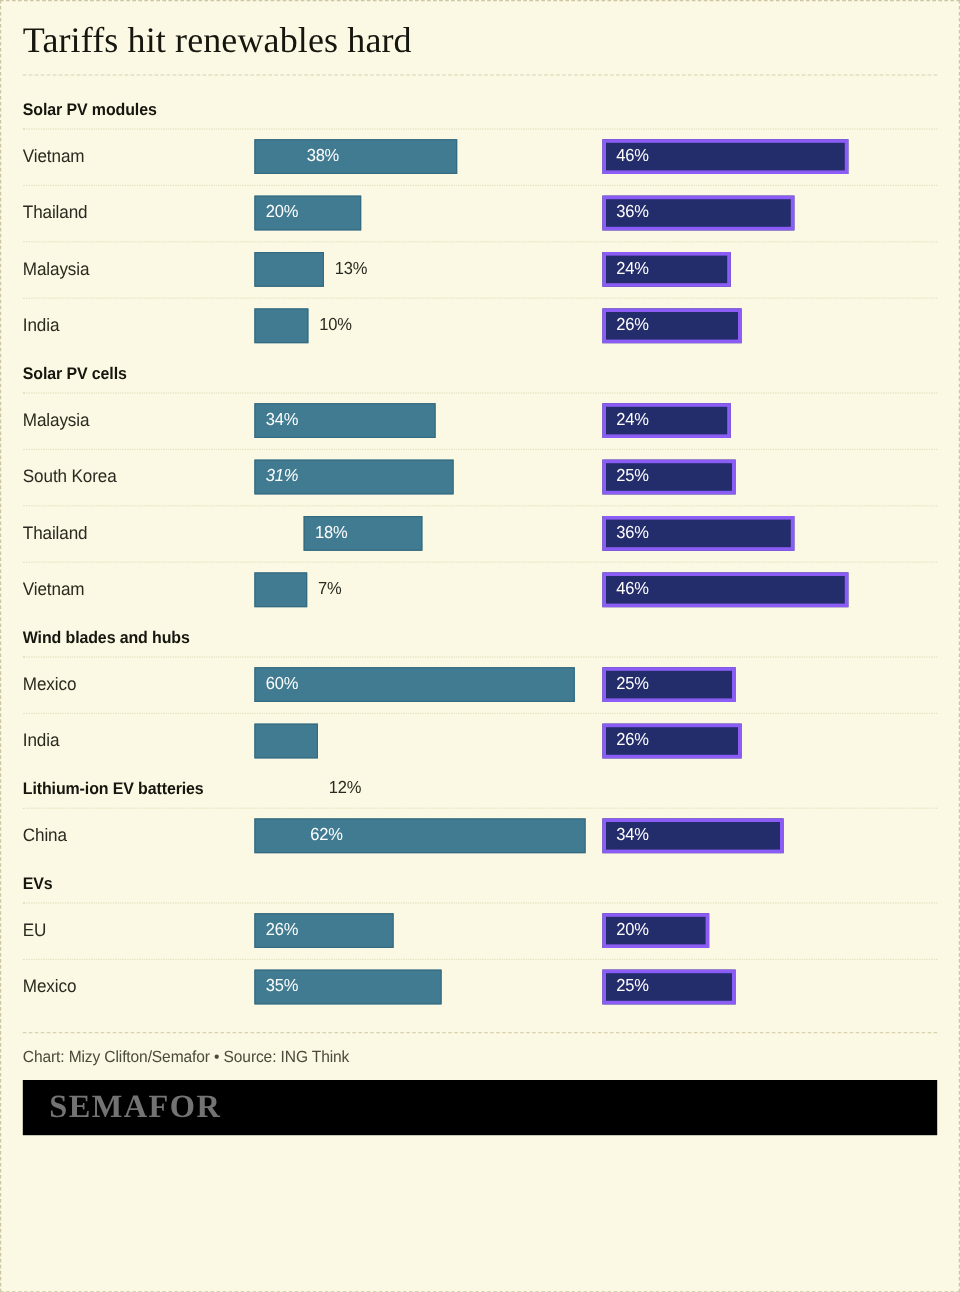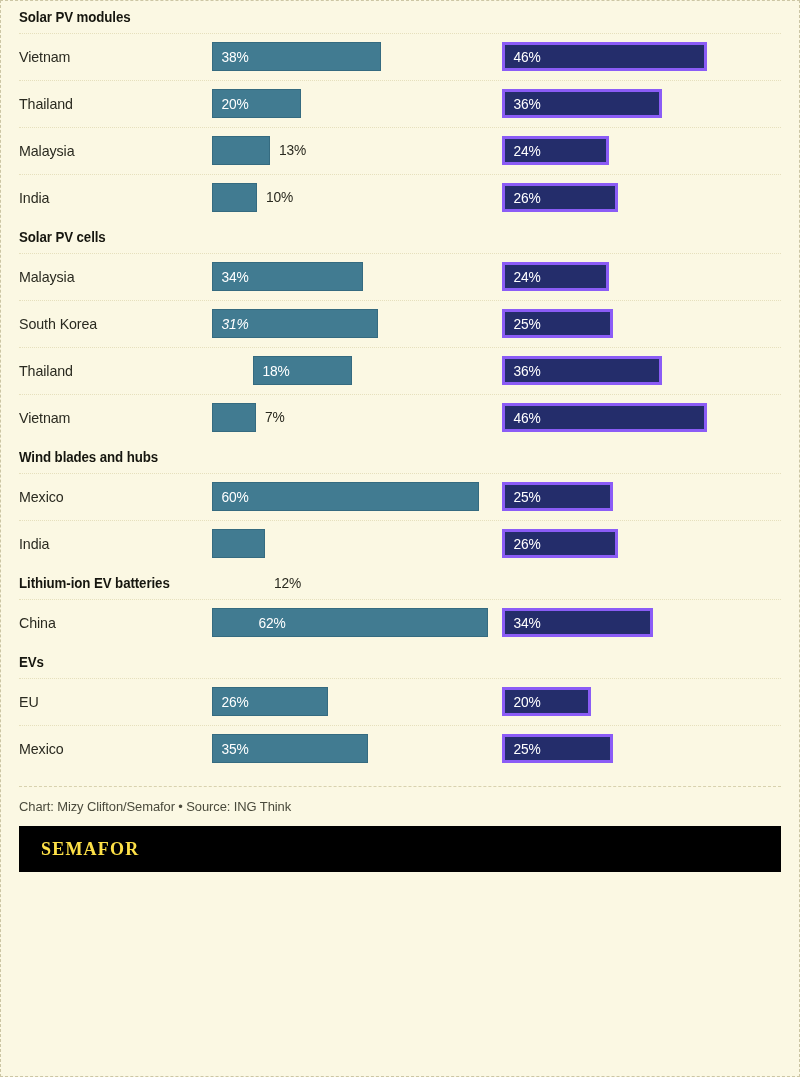--- a/index.html
+++ b/index.html
@@ -165,40 +165,44 @@
   }
   .logo-band {
     background: #000000;
     height: 46px;
     display: flex;
     align-items: center;
     padding-left: 22px;
   }
   .logo-wordmark {
     font-family: "Liberation Serif", serif;
-    font-size: 18px;
+    font-size: 27px;
     font-weight: 700;
-    color: #fde047;
+    color: #737373;
     letter-spacing: 1.2px;
   }
 </style>
 </head>
 <body>
 
 <div class="page">
 
+  <div class="title-area">
+    <h1 class="chart-title">Tariffs hit renewables hard</h1>
+    <hr class="title-rule">
+  </div>
 
 
   <div id="sections-root">
       <div class="section-head">Solar PV modules</div>
       <hr class="row-rule">
       <div class="row">
         <div class="row-label">Vietnam</div>
         <div class="bar-track left">
-          <div class="bar teal" style="width: 169.1px;">
+          <div class="bar teal" style="width: 169.1px; padding-left: 34px;">
             <span class="bar-value">38%</span>
           </div>
         </div>
         <div class="bar-track right">
           <div class="bar navy" style="width: 204.7px;">
             <span class="bar-value">46%</span>
           </div>
         </div>
       </div>
       <hr class="row-rule">

